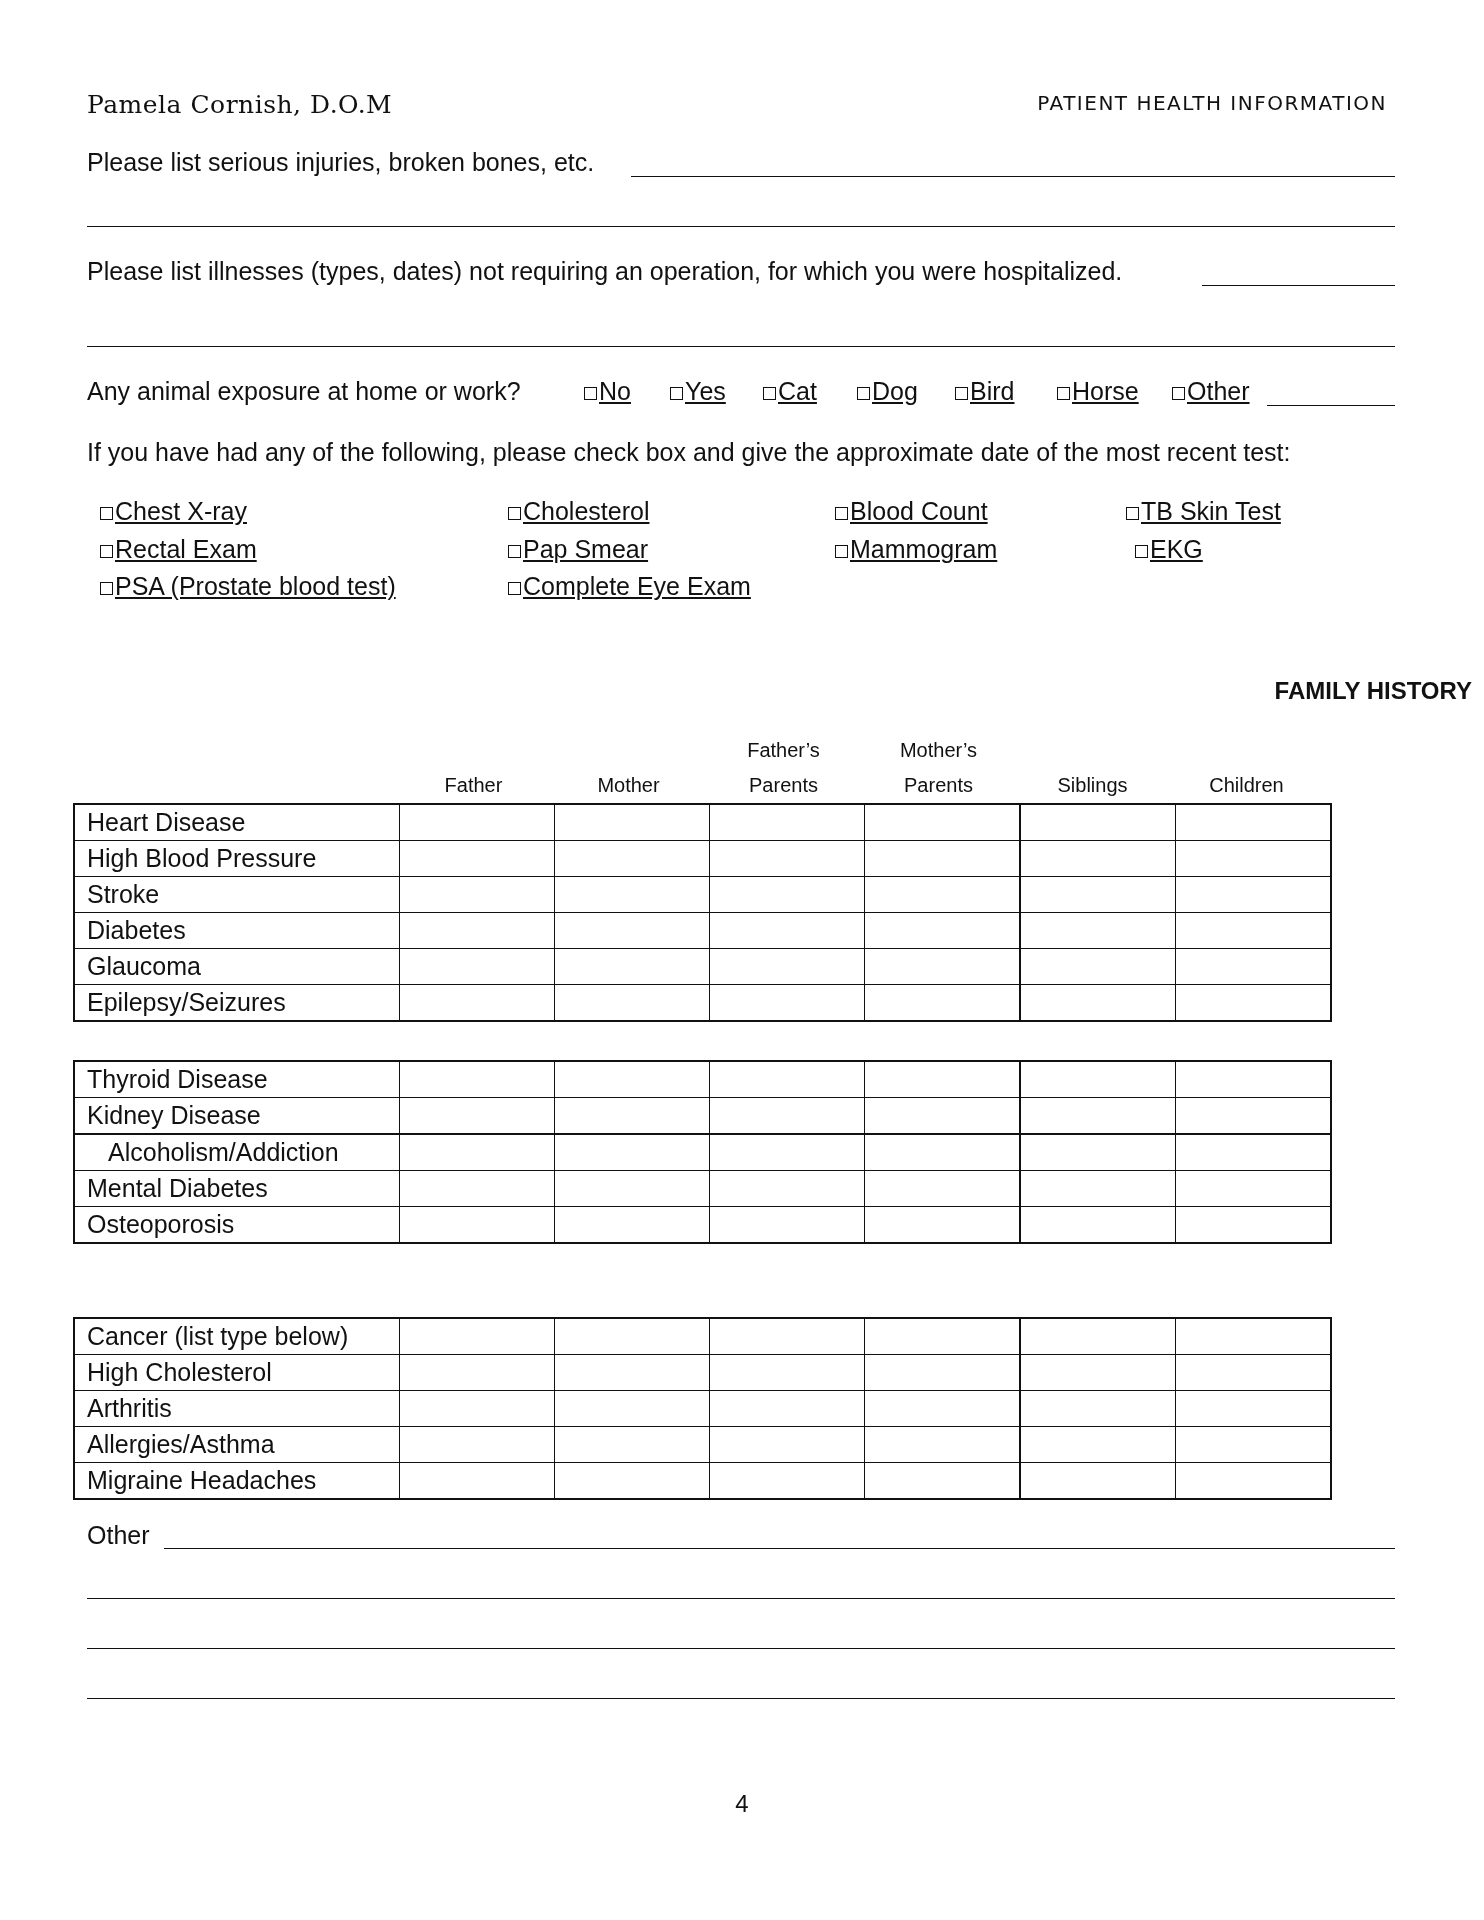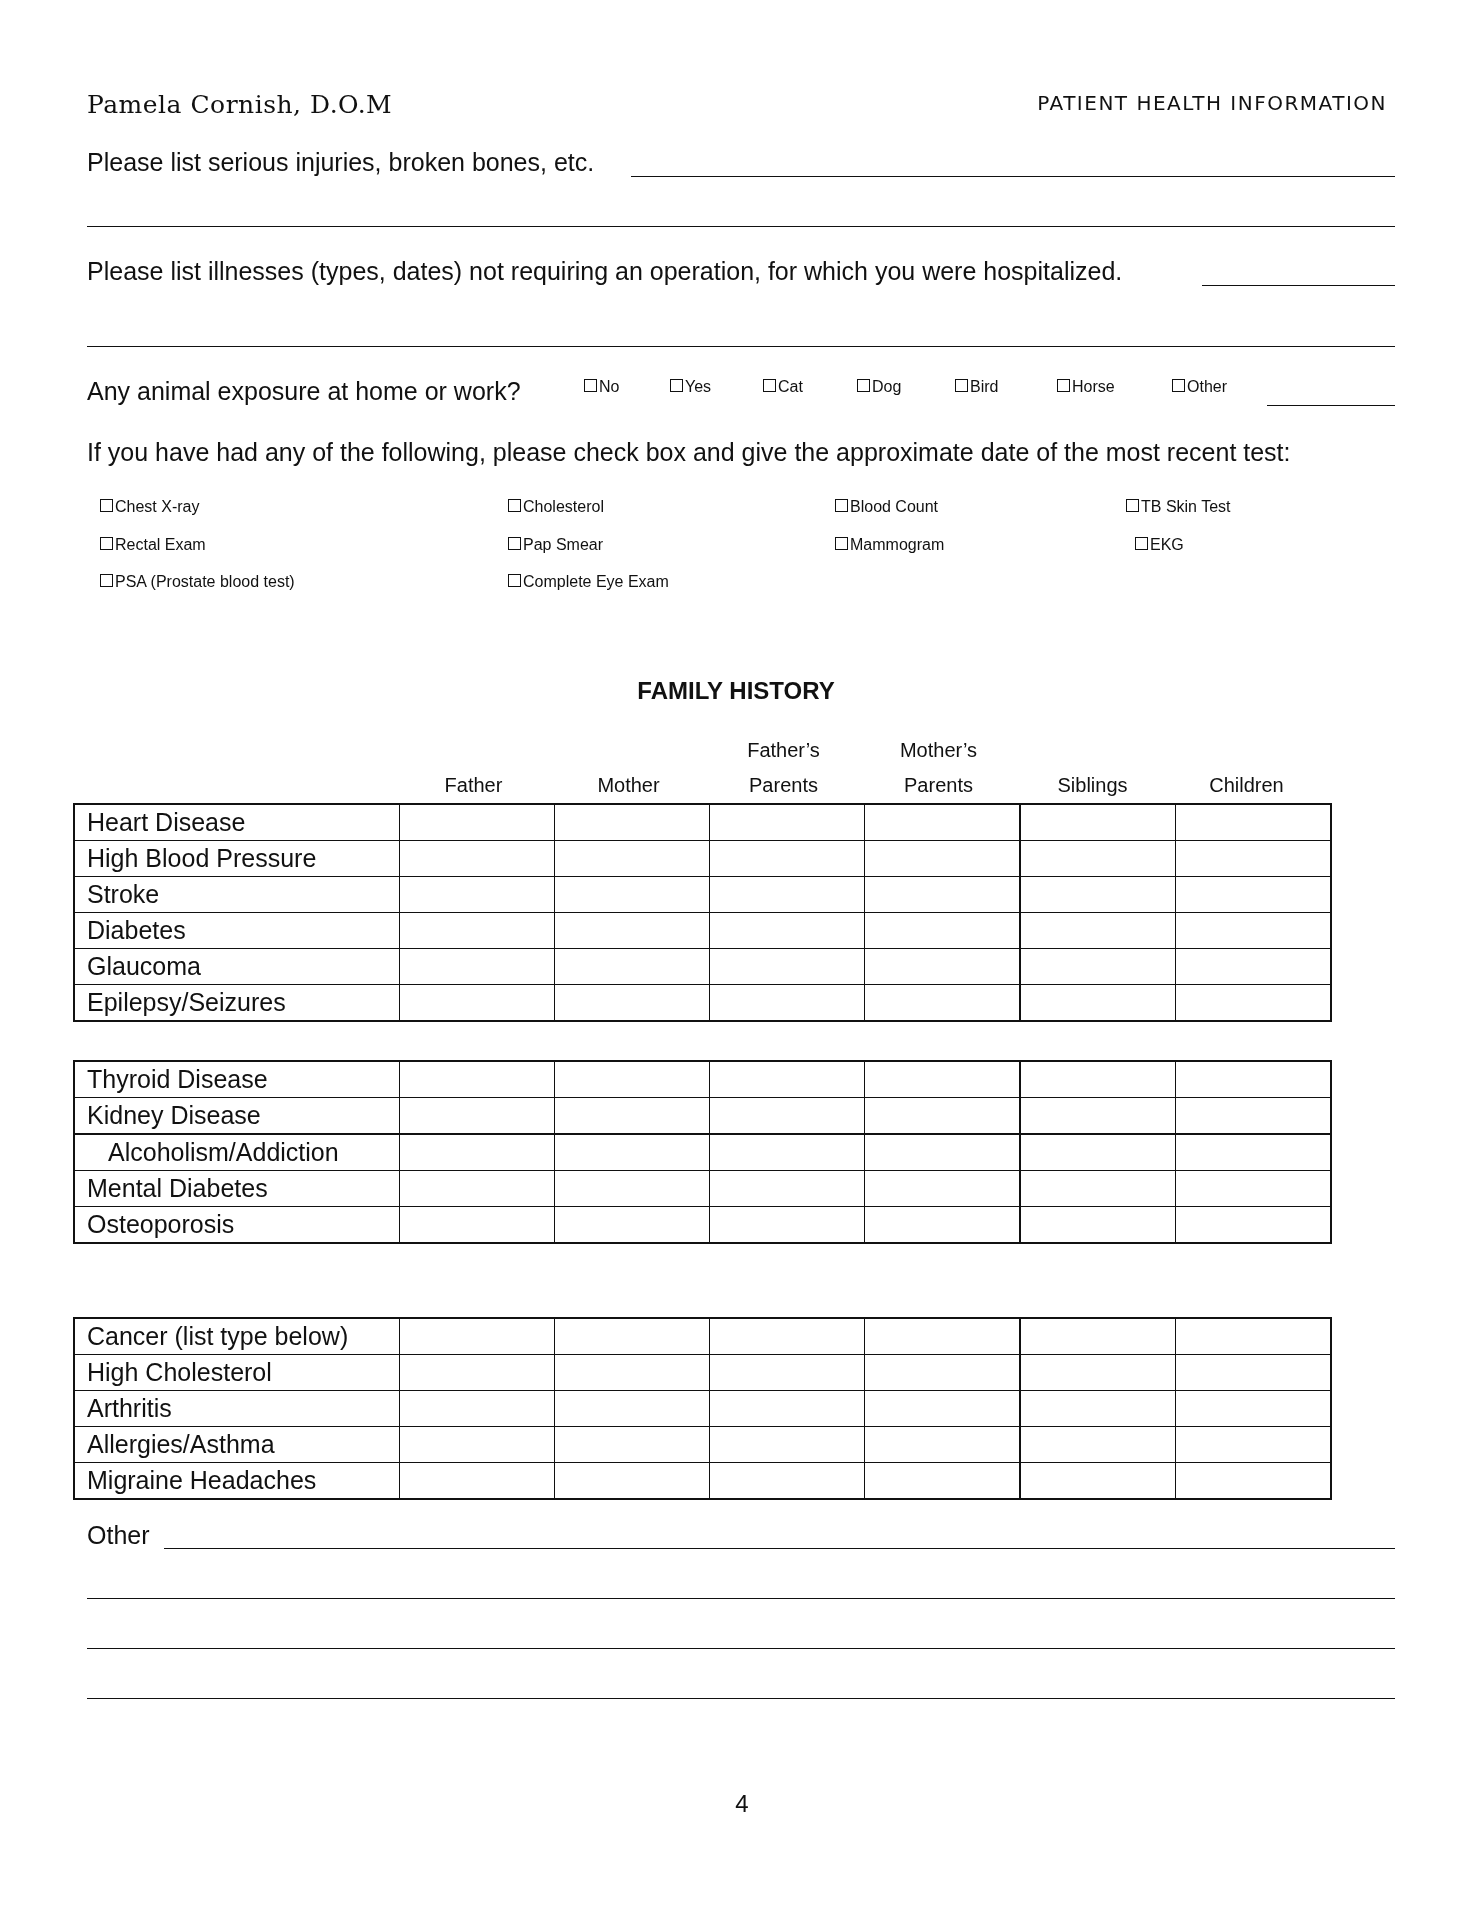--- a/index.html
+++ b/index.html
@@ -4,21 +4,21 @@
   <style>
     html, body { margin: 0; padding: 0; background: #ffffff; }
     body { width: 1484px; height: 1920px; position: relative; overflow: hidden;
            font-family: "Liberation Sans", "DejaVu Sans", sans-serif; color: #111; }
     .abs { position: absolute; white-space: nowrap; }
     .txt { font-size: 25px; line-height: 1; }
     .hdr { font-family: "DejaVu Serif", "Liberation Serif", serif; font-size: 25px; letter-spacing: 0.5px; }
     .hdr-right { font-family: "DejaVu Sans", "Liberation Sans", sans-serif; font-size: 20px; letter-spacing: 1.5px; font-weight: normal; }
     .line { position: absolute; height: 0; border-top: 1.6px solid #111; }
     .cb { display: inline-block; width: 13px; height: 13px; border: 1.6px solid #111; box-sizing: border-box; margin-right: 2px; vertical-align: 0px; }
-    .chk { position: absolute; font-size: 16px; line-height: 1; white-space: nowrap; }
+    .chk { position: absolute; font-size: 25px; line-height: 1; white-space: nowrap; text-decoration: underline; }
     .fh-title { font-weight: bold; font-size: 24px; }
     .colhead { position: absolute; font-size: 20px; line-height: 35px; text-align: center; width: 155px; }
     table.fh { position: absolute; border-collapse: collapse; left: 73px; width: 1250px; table-layout: fixed; }
     table.fh td { border: 1.3px solid #111; height: 35px; padding: 0; font-size: 25px; line-height: 35px; }
     table.fh td.lbl { width: 312px; padding-left: 12px; white-space: nowrap; }
     table.fh td.c { width: 154px; }
     table.fh tr:first-child td { border-top-width: 2.4px; }
     table.fh tr:last-child td { border-bottom-width: 2.4px; }
     table.fh td:first-child { border-left-width: 2.4px; }
     table.fh td:last-child { border-right-width: 2.4px; }
@@ -58,21 +58,21 @@
 <div class="chk" style="left:1126px; top:499px;"><span class="cb"></span><span>TB Skin Test</span></div>
 
 <div class="chk" style="left:100px; top:537px;"><span class="cb"></span><span>Rectal Exam</span></div>
 <div class="chk" style="left:508px; top:537px;"><span class="cb"></span><span>Pap Smear</span></div>
 <div class="chk" style="left:835px; top:537px;"><span class="cb"></span><span>Mammogram</span></div>
 <div class="chk" style="left:1126px; top:537px;margin-left:9px;"><span class="cb"></span><span>EKG</span></div>
 
 <div class="chk" style="left:100px; top:574px;"><span class="cb"></span><span>PSA (Prostate blood test)</span></div>
 <div class="chk" style="left:508px; top:574px;"><span class="cb"></span><span>Complete Eye Exam</span></div>
 
-<div class="abs fh-title" style="left:0; width:1472px; text-align:center; top:677px;">FAMILY HISTORY</div>
+<div class="abs fh-title" style="left:0; width:1472px; text-align:right; top:677px;">FAMILY HISTORY</div>
 
 <div>
   <div class="colhead" style="left:396px; top:733px;">
       <div>&nbsp;</div>
       <div>Father</div>
     </div>
   <div class="colhead" style="left:551px; top:733px;">
       <div>&nbsp;</div>
       <div>Mother</div>
     </div>

